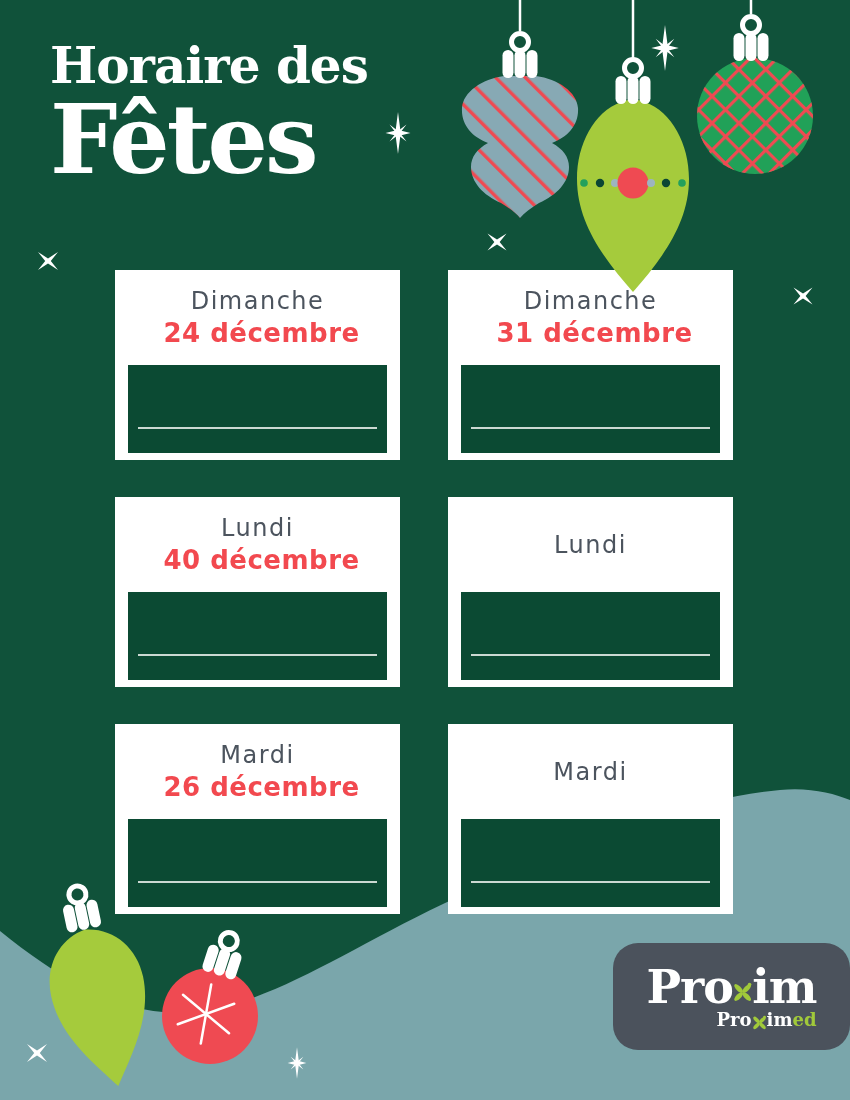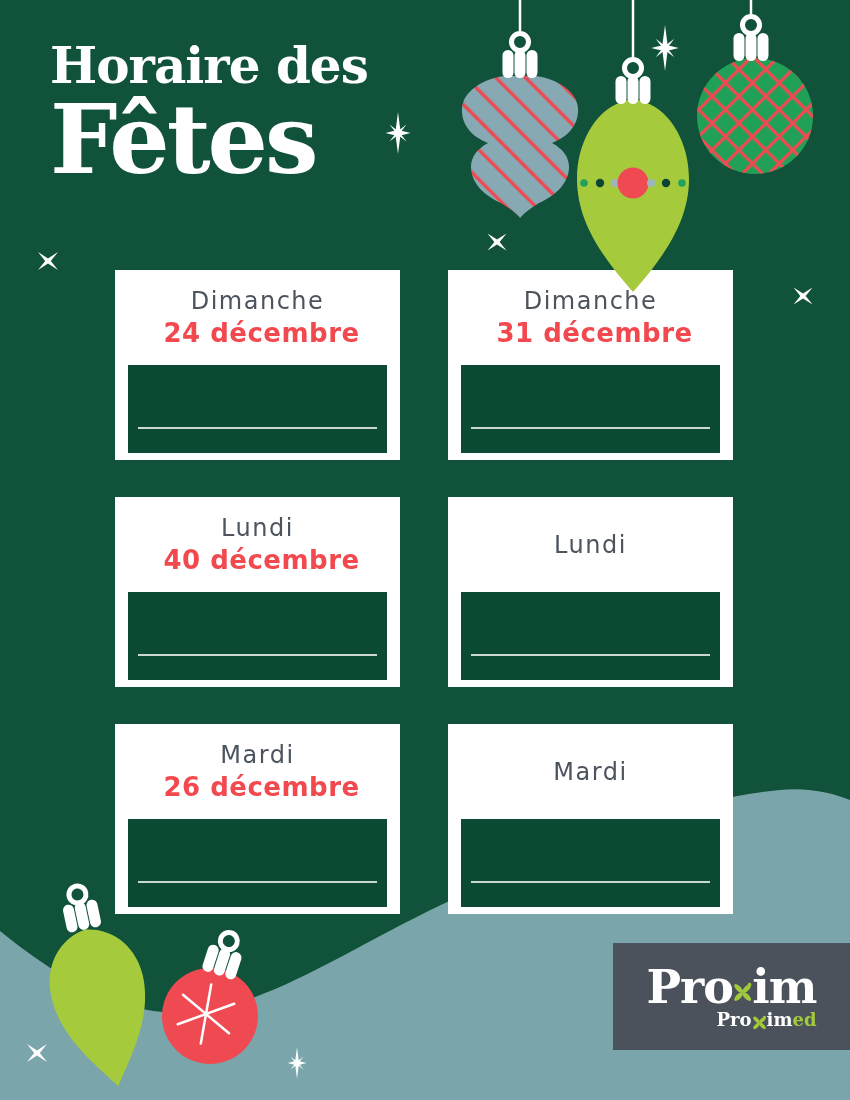--- a/index.html
+++ b/index.html
@@ -31,21 +31,21 @@
   .day{font-size:24px;color:var(--day-text,#4C545E);letter-spacing:1.5px;}
   .date{font-size:26px;font-weight:bold;color:var(--date-red,#F2494F);letter-spacing:.5px;margin-left:8px;}
   .date sup{font-size:14px;line-height:0;}
   .card-body{height:88px;background:var(--card-green,#0B4A33);position:relative;}
   .write-line{position:absolute;left:10px;right:10px;bottom:24px;height:2px;
               background:var(--write-line,#CCD9D2);}
 
   
   .logo-box{position:absolute;left:613px;top:943px;width:237px;height:107px;
             background:var(--logo-box,#4B525C);display:flex;flex-direction:column;
-            justify-content:center;align-items:center;z-index:2;}
+            justify-content:center;align-items:center;z-index:2;border-radius:25px;}
   .logo-inner{width:170px;}
   .brand{display:flex;align-items:baseline;justify-content:center;color:var(--white,#fff);
          font-family:"DejaVu Serif","Liberation Serif",serif;font-weight:bold;
          font-size:46px;letter-spacing:-1px;line-height:1;}
   .brand-x{width:37px;height:38px;align-self:center;transform:translateY(5px);}
   .sub{display:flex;justify-content:flex-end;align-items:baseline;margin-top:1px;
        color:var(--white,#fff);font-family:"DejaVu Serif","Liberation Serif",serif;
        font-weight:bold;font-size:18px;line-height:1;}
   .sub .green{color:var(--logo-lime,#A1C93A);}
   .sub-x{width:15px;height:15px;align-self:center;transform:translateY(2px);}

